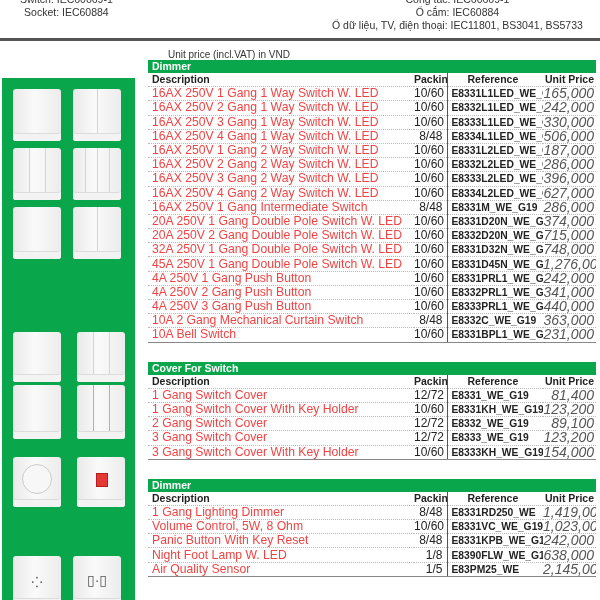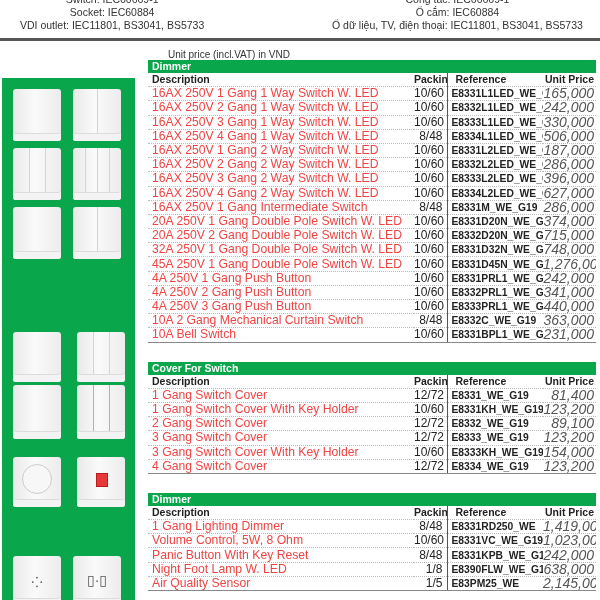--- a/index.html
+++ b/index.html
@@ -30,33 +30,32 @@
   .sec-title { background: #0aa64b; color: #fff; font-weight: bold; font-size: 10.5px; height: 13px; line-height: 13px; padding-left: 4px; }
   table { border-collapse: collapse; width: 100%; table-layout: fixed; }
   td, th { padding: 0; height: 13.2px; line-height: 13px; white-space: nowrap; overflow: hidden;
     border-bottom: 1px dotted #bbb; }
   th { font-size: 10.5px; font-weight: bold; color: #222; text-align: left; margin-top: 40px; }
   td.desc { font-size: 12.2px; padding-left: 4px; color: #ef4444; }
   th.desc { padding-left: 4px; }
   td.pack, th.pack { text-align: right; padding-right: 4px; border-right: 1.5px solid #555; font-size: 12px; }
   th.pack { font-size: 10.5px; }
   td.ref { font-size: 10.3px; font-weight: bold; padding-left: 4px; color: #222; }
-  th.ref { padding-left: 8px; }
+  th.ref { padding-left: 20px; }
   td.price { font-size: 14px; font-style: italic; text-align: right; color: #555; padding-right: 2px; }
   th.price { text-align: right; padding-right: 2px; }
   tr:last-child td { border-bottom: 1.5px solid #888; }
   col.c1 { width: 266px; } col.c2 { width: 33px; } col.c3 { width: 96px; } col.c4 { width: 53px; }
 </style>
 </head>
 <body>
 
 <div class="std left" style="top:-7px;">
   <div class="line">Switch: IEC60669-1</div>
   <div class="line">Socket: IEC60884</div>
-  <div class="line">VDI outlet: IEC11801, BS3041, BS5733</div>
 </div>
 <div class="std right" style="top:-7px;">
   <div class="line">Công tắc: IEC60669-1</div>
   <div class="line">Ổ cắm: IEC60884</div>
   <div class="line">Ổ dữ liệu, TV, điện thoại:  IEC11801, BS3041, BS5733</div>
 </div>
 <div class="rule"></div>
 <div class="unit-note">Unit price (incl.VAT) in VND</div>
 
 <div class="panel">
@@ -274,26 +273,20 @@
       <td class="pack">12/72</td>
       <td class="ref">E8333_WE_G19</td>
       <td class="price">123,200</td>
     </tr>
           <tr>
       <td class="desc">3 Gang Switch Cover With Key Holder</td>
       <td class="pack">10/60</td>
       <td class="ref">E8333KH_WE_G19</td>
       <td class="price">154,000</td>
     </tr>
-          <tr>
-      <td class="desc">4 Gang Switch Cover</td>
-      <td class="pack">12/72</td>
-      <td class="ref">E8334_WE_G19</td>
-      <td class="price">123,200</td>
-    </tr>
         </tbody>
       </table>
     </div>
     <div class="section">
       <div class="sec-title">Dimmer</div>
   <table>
     <colgroup>
           <col class="c1">
           <col class="c2">
           <col class="c3">

